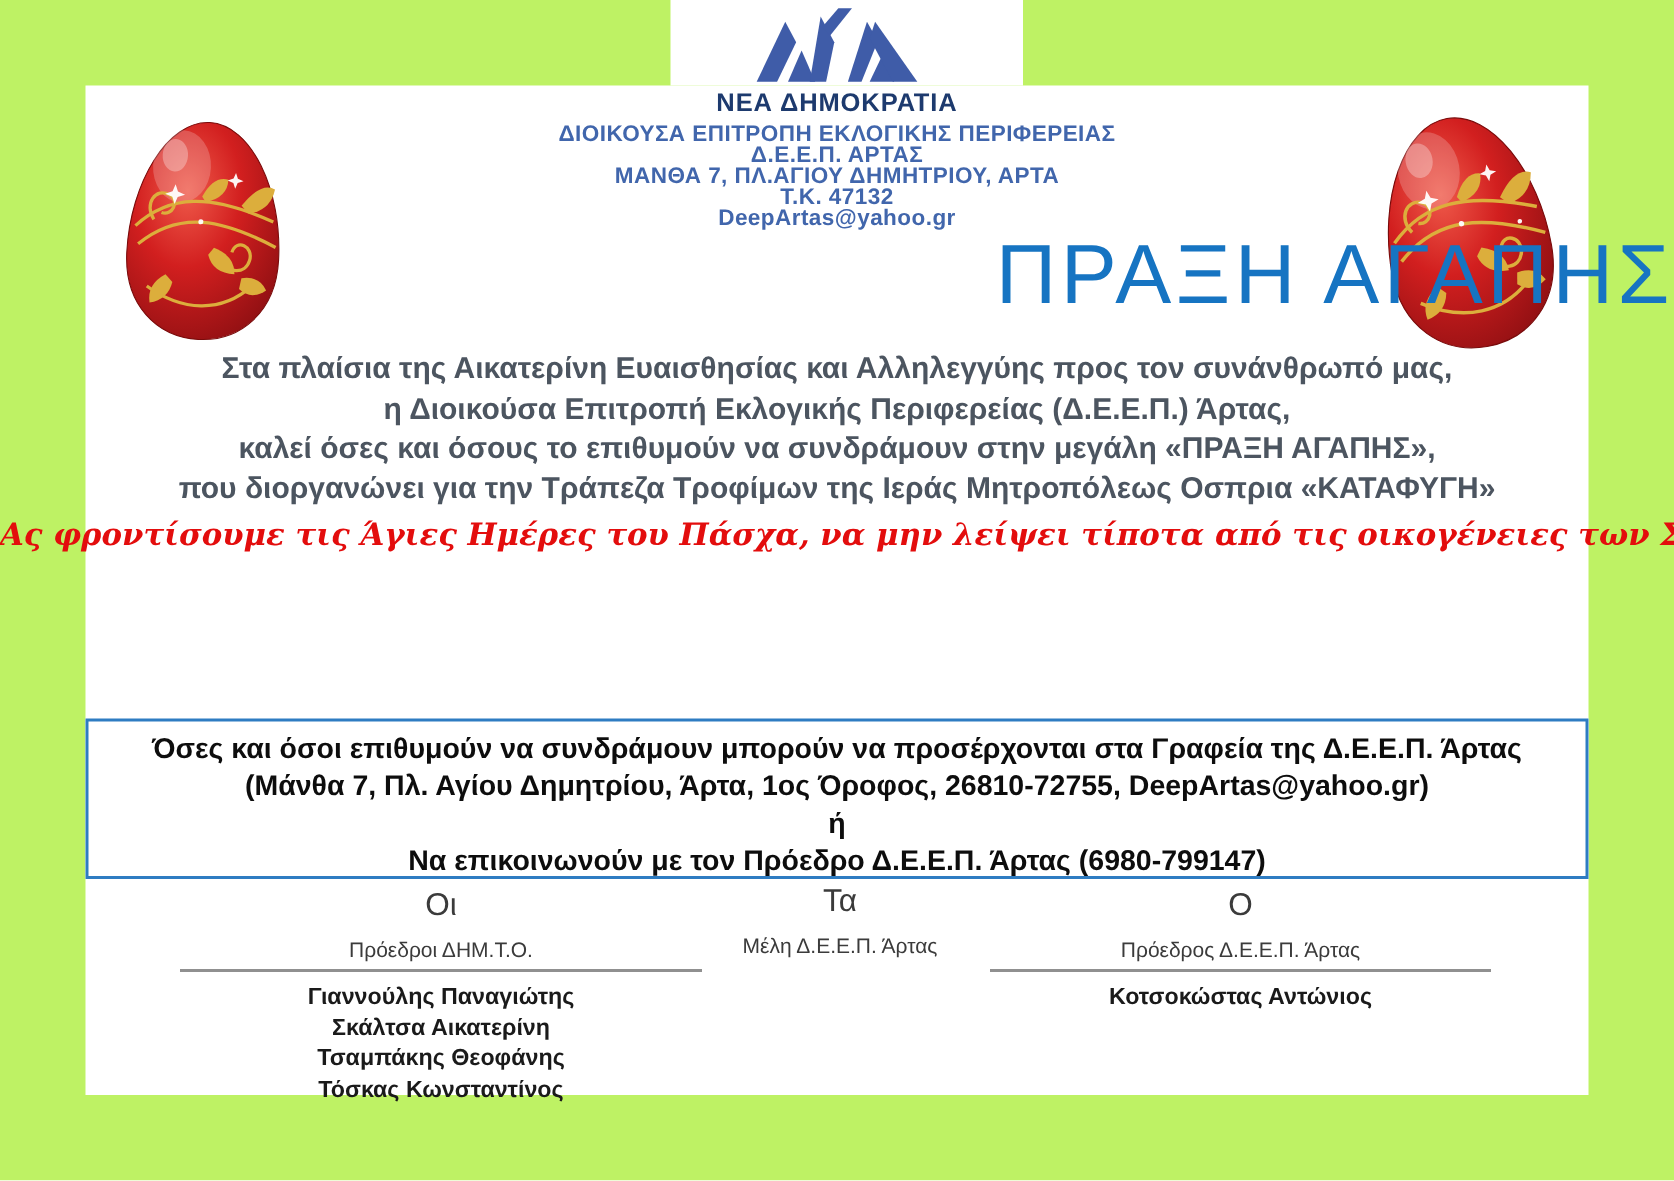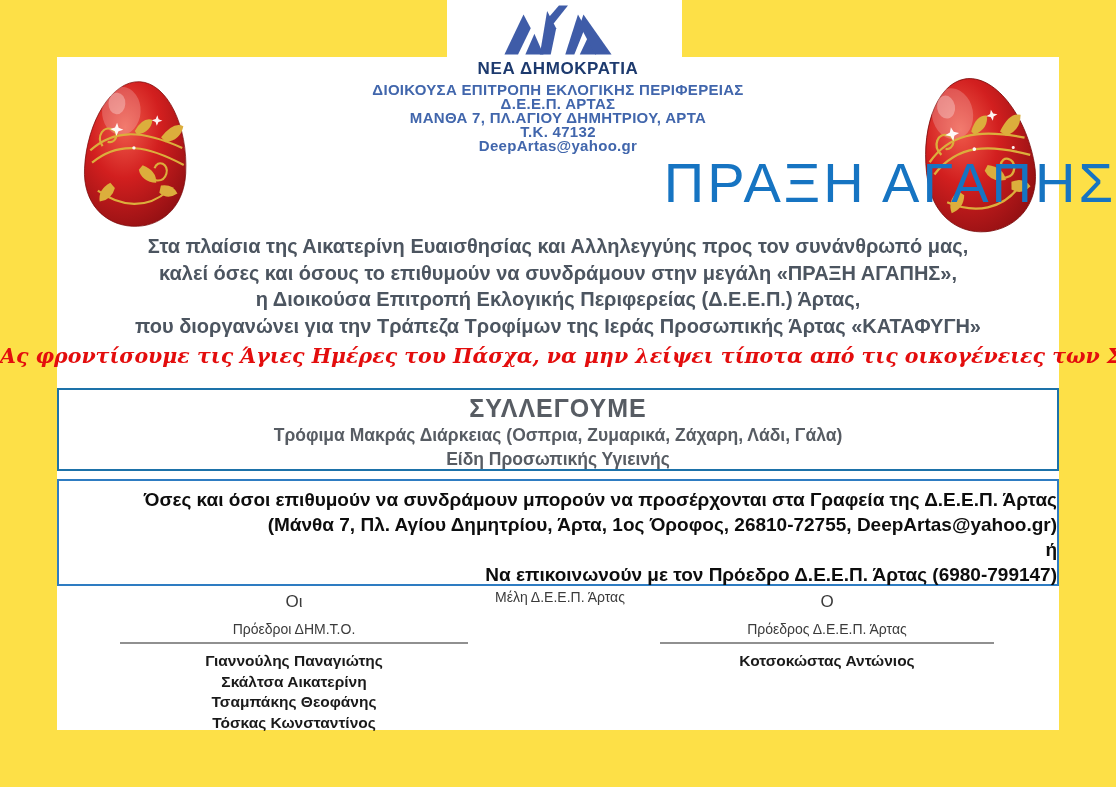--- a/index.html
+++ b/index.html
@@ -1,18 +1,18 @@
 <!DOCTYPE html>
 <html><head>
 <meta charset="utf-8">
 <style>
   html,body{margin:0;padding:0;background:#ffffff;}
   .poster{
     position:relative;width:1116px;height:787px;overflow:hidden;
-    background:#fde047;
+    background:#bef264;
     font-family:"Liberation Sans",sans-serif;
   }
   .content-area{position:absolute;left:57px;top:57px;width:1002px;height:673px;background:#ffffff;}
   .logo-notch{position:absolute;left:447px;top:0;width:235px;height:57px;background:#ffffff;}
 
   .header-block{position:absolute;top:3px;left:0;width:100%;text-align:center;}
   .nd-logo{display:block;margin:0 auto;width:118px;height:54px;}
   .party-name{margin-top:2px;font-size:17px;font-weight:bold;color:#1d3a6e;letter-spacing:0.6px;}
   .committee{margin-top:4px;font-size:15px;font-weight:bold;color:#4166ac;line-height:14px;letter-spacing:0.3px;}
 
@@ -29,25 +29,25 @@
   .red-note{position:absolute;top:344px;left:0;width:100%;text-align:center;
     font-family:"DejaVu Serif",serif;font-style:italic;font-weight:bold;
     font-size:20.5px;color:#e30d0d;white-space:nowrap;}
 
   .collect-box{position:absolute;left:57px;top:388px;width:1002px;height:83px;
     border:2px solid #1d72a9;box-sizing:border-box;text-align:center;background:#ffffff;}
   .collect-heading{margin-top:4px;font-size:25px;font-weight:bold;color:#575c63;letter-spacing:1px;}
   .collect-line{font-size:17.5px;font-weight:bold;color:#575c63;line-height:24px;}
 
   .contact-box{position:absolute;left:57px;top:479px;width:1002px;height:107px;
-    border:2px solid #2e7cc2;box-sizing:border-box;text-align:right;background:#ffffff;
+    border:2px solid #2e7cc2;box-sizing:border-box;text-align:center;background:#ffffff;
     color:#0d0d0d;font-weight:bold;font-size:19px;line-height:25px;padding-top:6px;}
 
   .sig{position:absolute;text-align:center;color:#3b3b3b;}
-  .sig .prefix{font-size:17px;margin-bottom:9px;}
+  .sig .prefix{font-size:21px;margin-bottom:9px;}
   .sig .role{font-size:14px;padding-bottom:5px;}
   .sig.underlined .role{border-bottom:2px solid #909090;}
   .sig .names{margin-top:7px;font-size:15.5px;font-weight:bold;color:#1a1a1a;line-height:20.5px;}
   .sig-1{left:120px;top:592px;width:348px;}
   .sig-2{left:458px;top:589px;width:204px;}
   .sig-3{left:660px;top:592px;width:334px;}
 </style>
 </head>
 <body>
 
@@ -145,52 +145,48 @@
       <div>ΜΑΝΘΑ 7, ΠΛ.ΑΓΙΟΥ ΔΗΜΗΤΡΙΟΥ, ΑΡΤΑ</div>
       <div>Τ.Κ. 47132</div>
       <div>DeepArtas@yahoo.gr</div>
     </div>
   </div>
 
   <div class="main-title">ΠΡΑΞΗ ΑΓΑΠΗΣ</div>
 
   <div class="intro">
     <div>Στα πλαίσια της Αικατερίνη Ευαισθησίας και Αλληλεγγύης προς τον συνάνθρωπό μας,</div>
+    <div>η Διοικούσα Επιτροπή Εκλογικής Περιφερείας (Δ.Ε.Ε.Π.) Άρτας,</div>
     <div>καλεί όσες και όσους το επιθυμούν να συνδράμουν στην μεγάλη «ΠΡΑΞΗ ΑΓΑΠΗΣ»,</div>
-    <div>η Διοικούσα Επιτροπή Εκλογικής Περιφερείας (Δ.Ε.Ε.Π.) Άρτας,</div>
-    <div>που διοργανώνει για την Τράπεζα Τροφίμων της Ιεράς Προσωπικής Άρτας «ΚΑΤΑΦΥΓΗ»</div>
+    <div>που διοργανώνει για την Τράπεζα Τροφίμων της Ιεράς Μητροπόλεως Οσπρια «ΚΑΤΑΦΥΓΗ»</div>
   </div>
 
   <div class="red-note">Ας φροντίσουμε τις Άγιες Ημέρες του Πάσχα, να μην λείψει τίποτα από τις οικογένειες των Συμπολιτών μας</div>
 
-  <div class="collect-box">
-    <div class="collect-heading">ΣΥΛΛΕΓΟΥΜΕ</div>
-    <div class="collect-line">Τρόφιμα Μακράς Διάρκειας (Οσπρια, Ζυμαρικά, Ζάχαρη, Λάδι, Γάλα)</div>
-    <div class="collect-line">Είδη Προσωπικής Υγιεινής</div>
-  </div>
 
   <div class="contact-box">
     <div>Όσες και όσοι επιθυμούν να συνδράμουν μπορούν να προσέρχονται στα Γραφεία της Δ.Ε.Ε.Π. Άρτας</div>
     <div>(Μάνθα 7, Πλ. Αγίου Δημητρίου, Άρτα, 1ος Όροφος, 26810-72755, DeepArtas@yahoo.gr)</div>
     <div>ή</div>
     <div>Να επικοινωνούν με τον Πρόεδρο Δ.Ε.Ε.Π. Άρτας (6980-799147)</div>
   </div>
 
   <div class="sig sig-1 underlined">
     <div class="prefix">Οι</div>
     <div class="role">Πρόεδροι ΔΗΜ.Τ.Ο.</div>
     <div class="names">
       <div>Γιαννούλης Παναγιώτης</div>
       <div>Σκάλτσα Αικατερίνη</div>
       <div>Τσαμπάκης Θεοφάνης</div>
       <div>Τόσκας Κωνσταντίνος</div>
     </div>
   </div>
 
   <div class="sig sig-2">
+    <div class="prefix">Τα</div>
     <div class="role">Μέλη Δ.Ε.Ε.Π. Άρτας</div>
   </div>
 
   <div class="sig sig-3 underlined">
     <div class="prefix">Ο</div>
     <div class="role">Πρόεδρος Δ.Ε.Ε.Π. Άρτας</div>
     <div class="names">
       <div>Κοτσοκώστας Αντώνιος</div>
     </div>
   </div>

